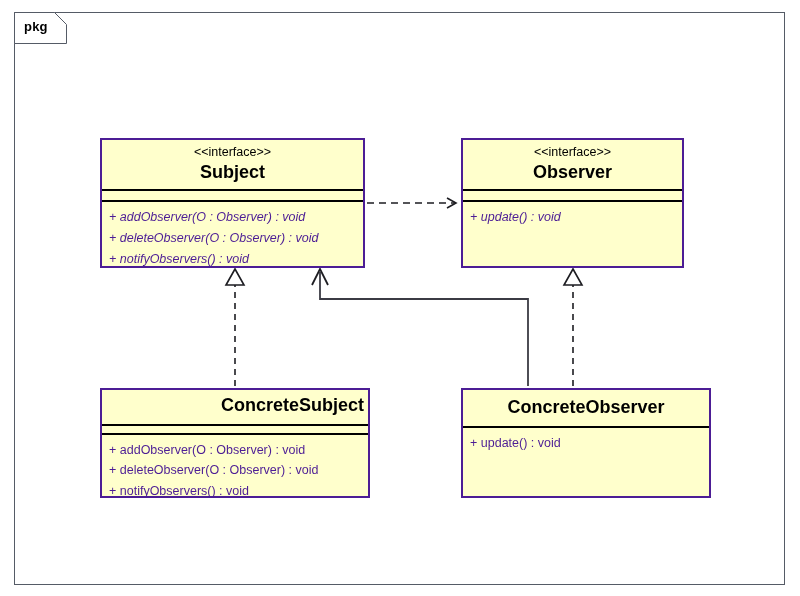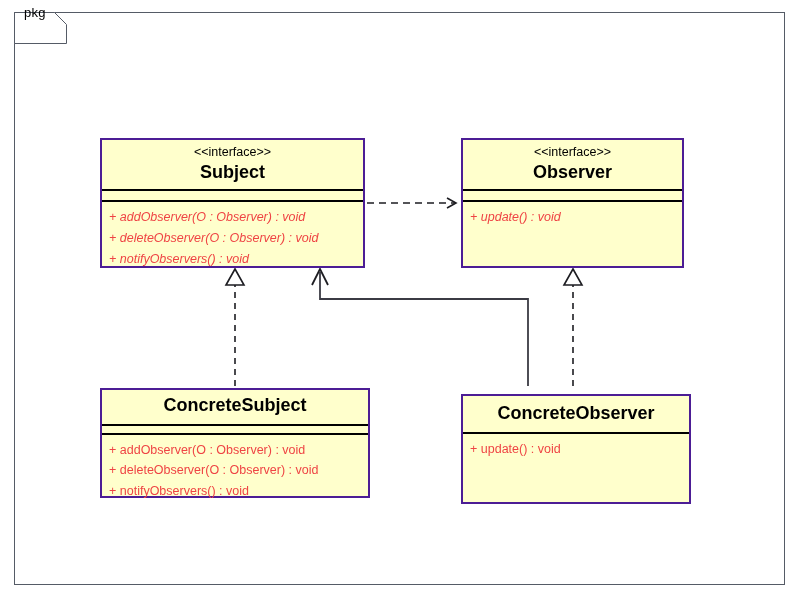--- a/index.html
+++ b/index.html
@@ -30,23 +30,23 @@
   .pkg-tab-shape {
     position: absolute;
     left: 0;
     top: 0;
     width: 52px;
     height: 32px;
   }
   .pkg-label {
     position: absolute;
     left: 24px;
-    top: 5px;
+    top: 19px;
     font-size: 13px;
-    font-weight: normal;
+    font-weight: bold;
     color: #000000;
     letter-spacing: 0.2px;
   }
 
   
   .uml-class {
     position: absolute;
     box-sizing: border-box;
     background: #ffffcc;
     border: 2px solid #4c1d95;
@@ -75,21 +75,21 @@
   .sep {
     border-top: 2px solid #000000;
   }
   .cmp-attrs, .cmp-ops {
     padding: 5px 7px 6px 7px;
   }
   .member {
     font-size: 12.5px;
     line-height: 1.65;
     white-space: nowrap;
-    color: #ef4444;
+    color: #4c1d95;
   }
   .italic { font-style: italic; }
   .empty-cmp { height: 11px; }
 
   
   svg.links {
     position: absolute;
     left: 0;
     top: 0;
     width: 800px;
@@ -159,32 +159,32 @@
       <span class="stereotype">&lt;&lt;interface&gt;&gt;</span>
       <span class="cname">Observer</span>
     </div>
     <div class="cmp sep empty-cmp"></div>
     <div class="cmp sep cmp-ops">
       <div class="member italic">+ update() : void</div>
     </div>
   </div>
 
   <div class="uml-class" style="left:100px; top:388px; width:270px; height:110px;">
-    <div class="cmp cmp-head" style="padding-bottom:6px;">
+    <div class="cmp cmp-head" style="padding-bottom:6px;text-align:right;">
       <span class="cname">ConcreteSubject</span>
     </div>
     <div class="cmp sep empty-cmp" style="height:9px;"></div>
     <div class="cmp sep cmp-ops">
       <div class="member">+ addObserver(O : Observer) : void</div>
       <div class="member">+ deleteObserver(O : Observer) : void</div>
       <div class="member">+ notifyObservers() : void</div>
     </div>
   </div>
 
-  <div class="uml-class" style="left:461px; top:388px; width:230px; height:110px;margin-top:6px;">
+  <div class="uml-class" style="left:461px; top:388px; width:250px; height:110px;">
     <div class="cmp cmp-head" style="padding-top:6px; padding-bottom:6px;">
       <span class="cname">ConcreteObserver</span>
     </div>
     <div class="cmp sep cmp-ops">
       <div class="member">+ update() : void</div>
     </div>
   </div>
 
 </div>
 

